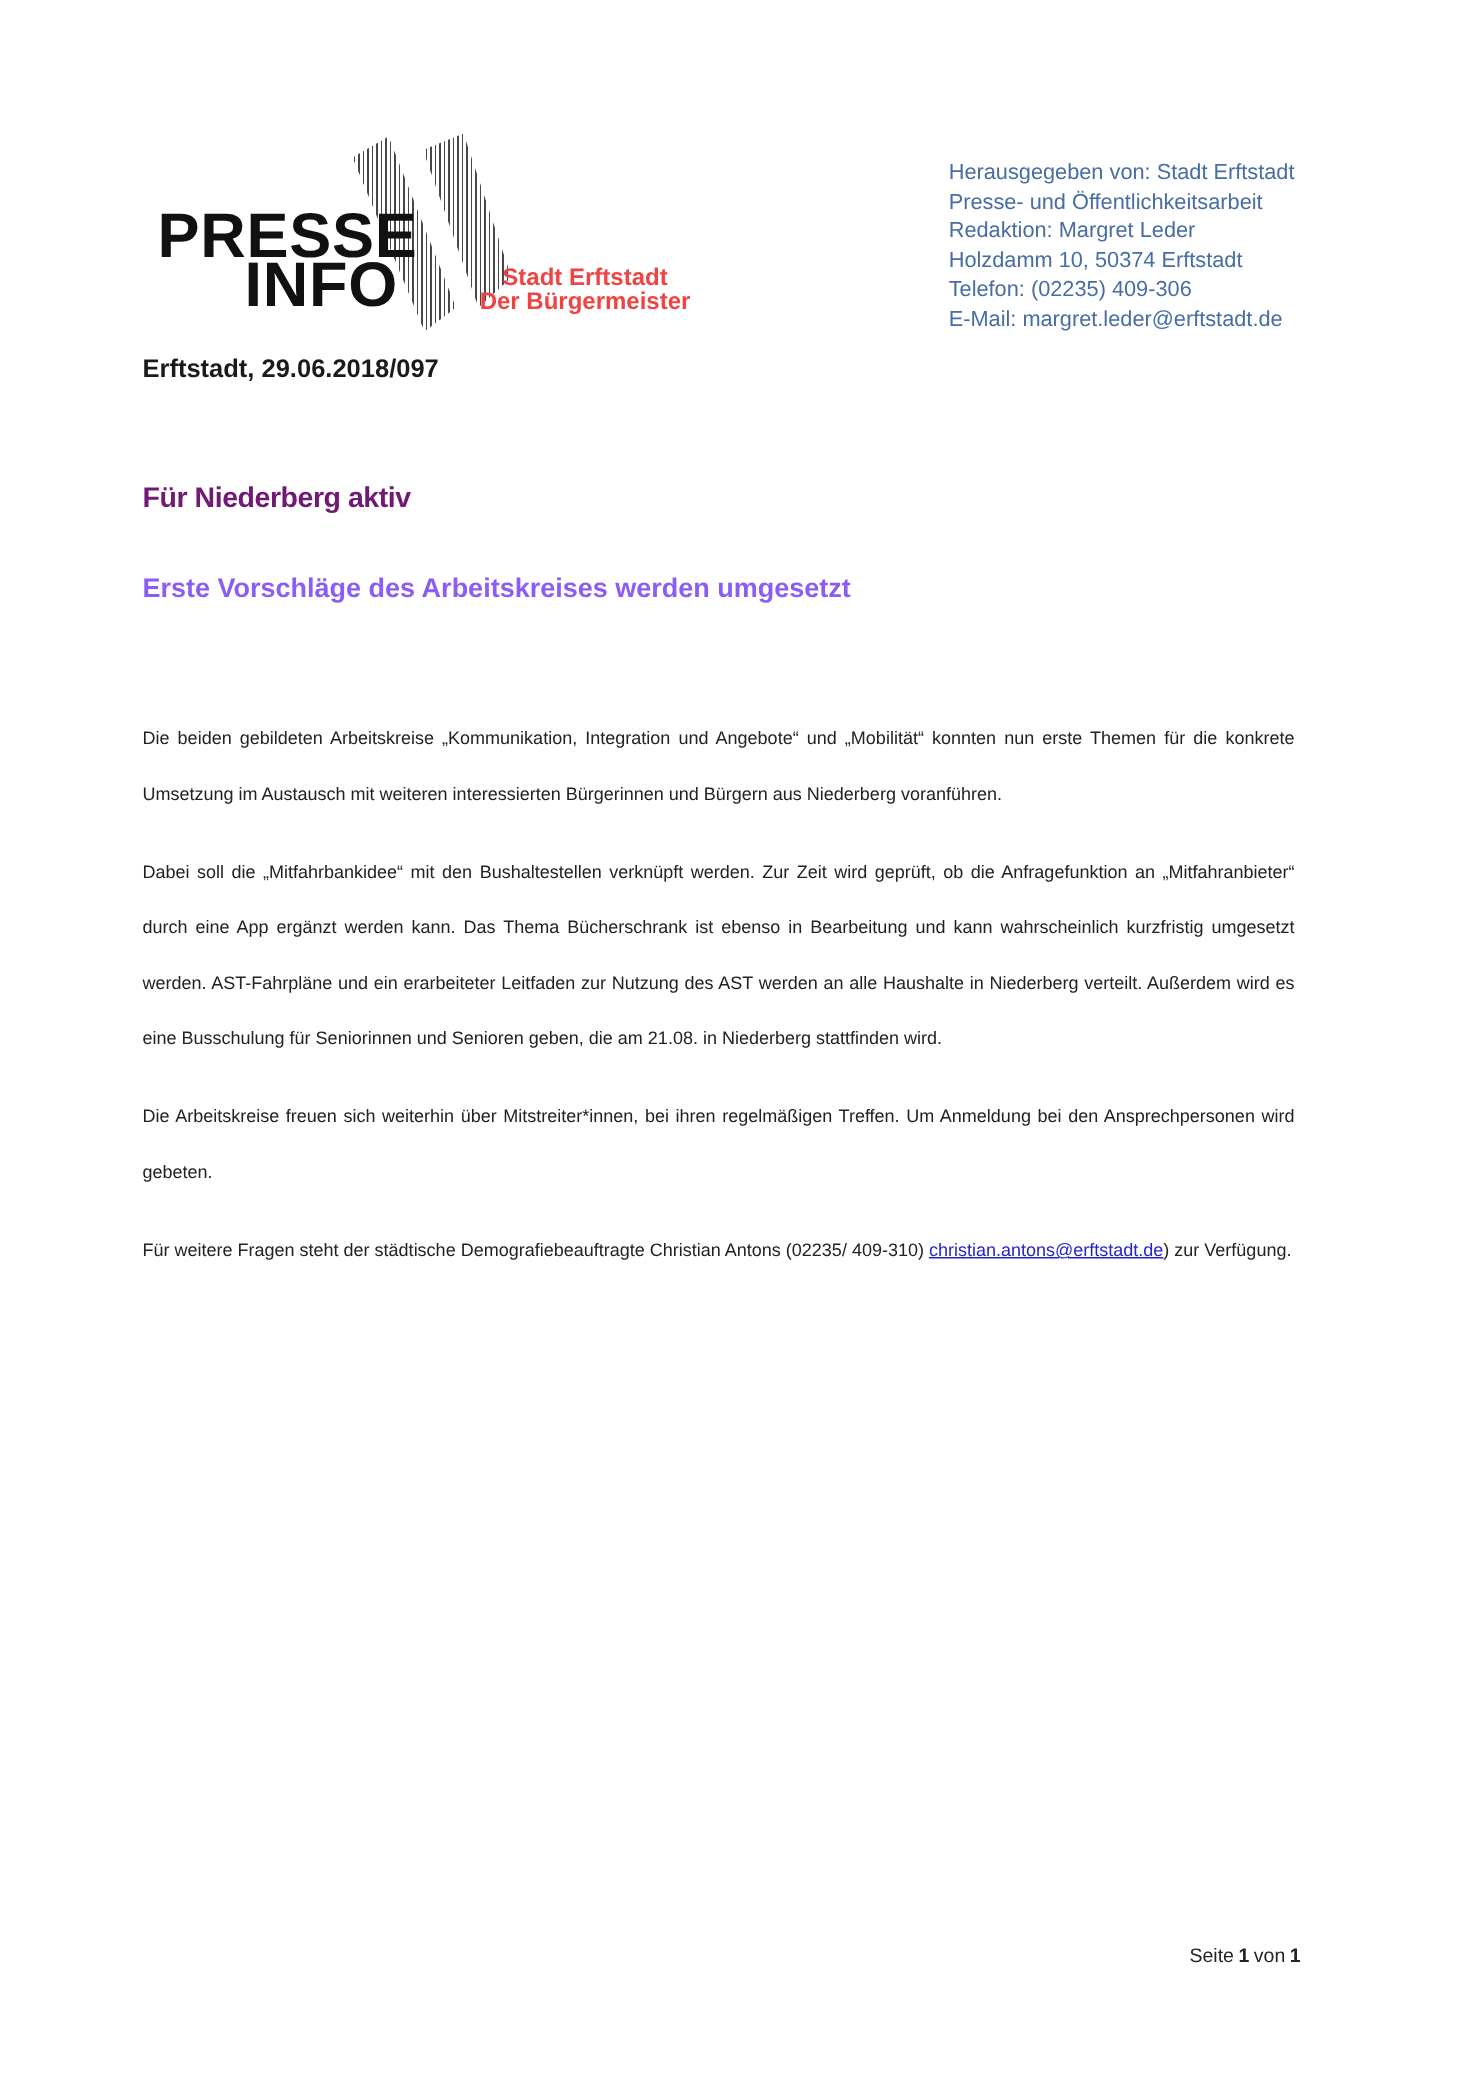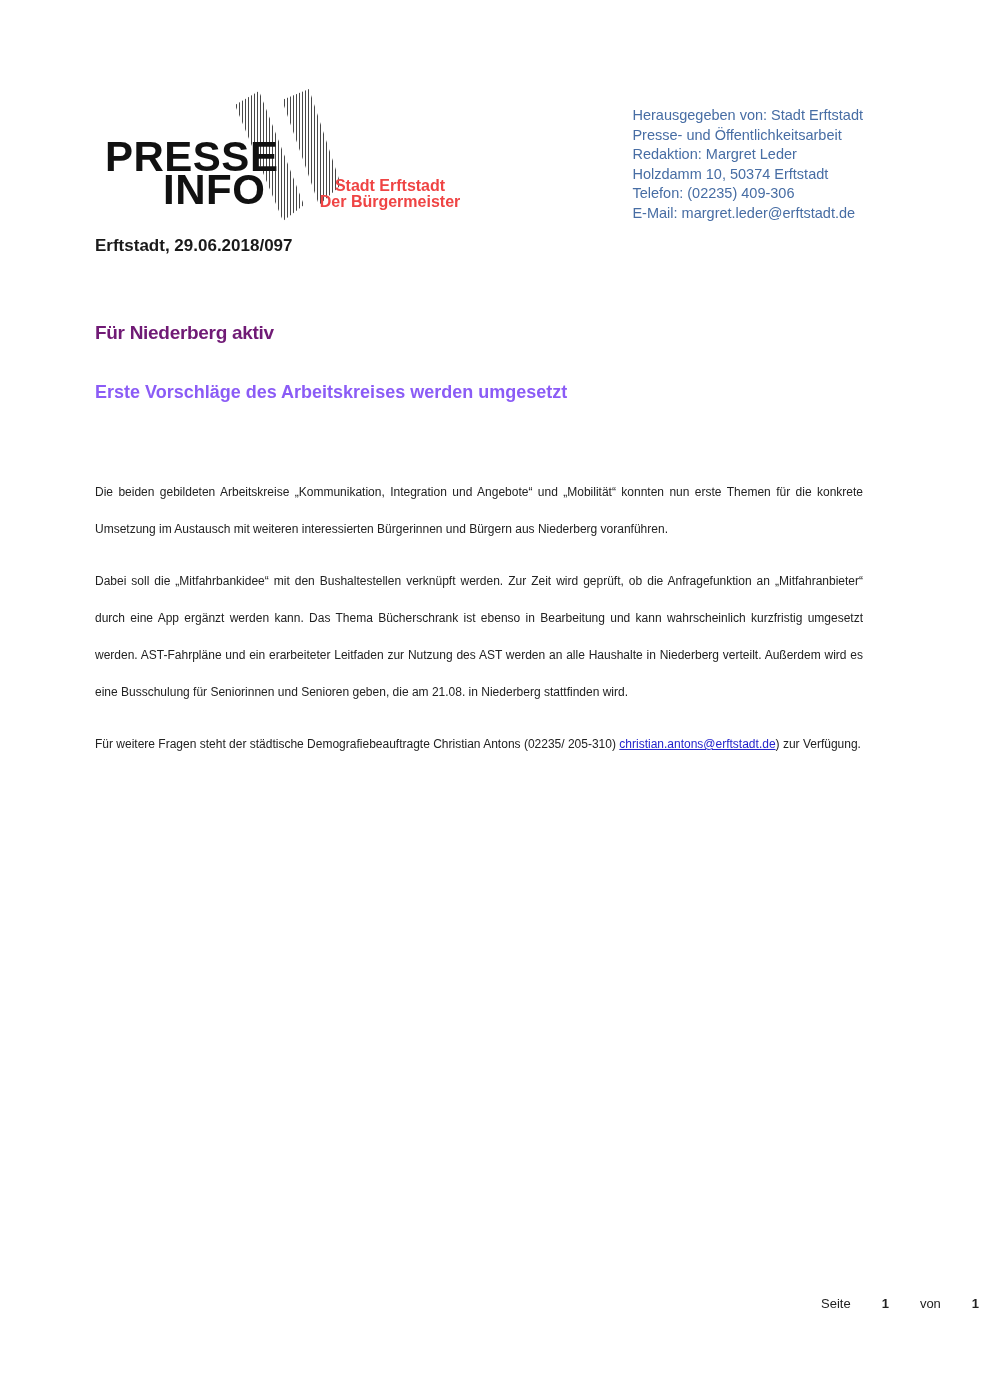--- a/index.html
+++ b/index.html
@@ -65,21 +65,21 @@
     font-size:12px;line-height:37px;text-align:justify;color:#222;margin-top:48px;
   }
   .doc-body p{margin:0 0 15px 0;}
   .email-link{color:#2424cc;text-decoration:underline;cursor:pointer;}
   
   .page-footer{
     position:absolute;left:793px;top:1296px;
     font-size:13px;color:#222;white-space:nowrap;
   }
   .page-footer .b{font-weight:bold;}
-  .page-footer span{margin-right:3px;margin-left:28px;}
+  .page-footer span{margin-right:3px;}
 </style>
 </head>
 <body>
 
 <div class="page">
 
   <div class="logo-word logo-presse">PRESSE</div>
   <div class="logo-word logo-info">INFO</div>
 
   <div class="logo-mark">
@@ -102,20 +102,21 @@
   </div>
 
   <div class="dateline">Erftstadt, 29.06.2018/097</div>
 
   <div class="doc-title">Für Niederberg aktiv</div>
   <div class="doc-subtitle">Erste Vorschläge des Arbeitskreises werden umgesetzt</div>
 
   <div class="doc-body">
     <p>Die beiden gebildeten Arbeitskreise „Kommunikation, Integration und Angebote“ und „Mobilität“ konnten nun erste Themen für die konkrete Umsetzung im Austausch mit weiteren interessierten Bürgerinnen und Bürgern aus Niederberg voranführen.</p>
     <p>Dabei soll die „Mitfahrbankidee“ mit den Bushaltestellen verknüpft werden. Zur Zeit wird geprüft, ob die Anfragefunktion an „Mitfahranbieter“ durch eine App ergänzt werden kann. Das Thema Bücherschrank ist ebenso in Bearbeitung und kann wahrscheinlich kurzfristig umgesetzt werden. AST-Fahrpläne und ein erarbeiteter Leitfaden zur Nutzung des AST werden an alle Haushalte in Niederberg verteilt. Außerdem wird es eine Busschulung für Seniorinnen und Senioren geben, die am 21.08. in Niederberg stattfinden wird.</p>
-    <p><span>Für weitere Fragen steht der städtische Demografiebeauftragte Christian Antons (02235/ 205-310) </span><a class="email-link">christian.antons@erftstadt.de</a><span>) zur Verfügung.</span></p>
+    <p>Die Arbeitskreise freuen sich weiterhin über Mitstreiter*innen, bei ihren regelmäßigen Treffen. Um Anmeldung bei den Ansprechpersonen wird gebeten.</p>
+    <p><span>Für weitere Fragen steht der städtische Demografiebeauftragte Christian Antons (02235/ 409-310) </span><a class="email-link">christian.antons@erftstadt.de</a><span>) zur Verfügung.</span></p>
   </div>
 
   <div class="page-footer">
     <span>Seite</span><span class="b">1</span><span>von</span><span class="b">1</span>
   </div>
 
 </div>
 
 </body></html>

